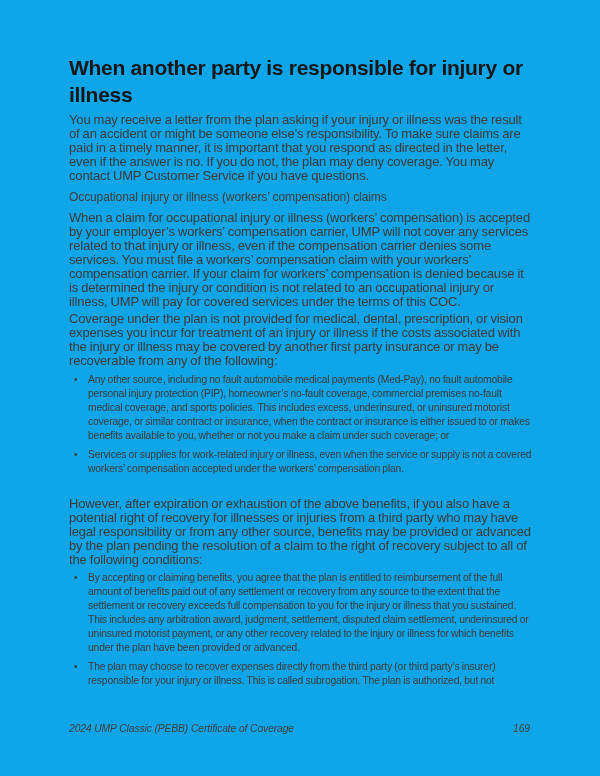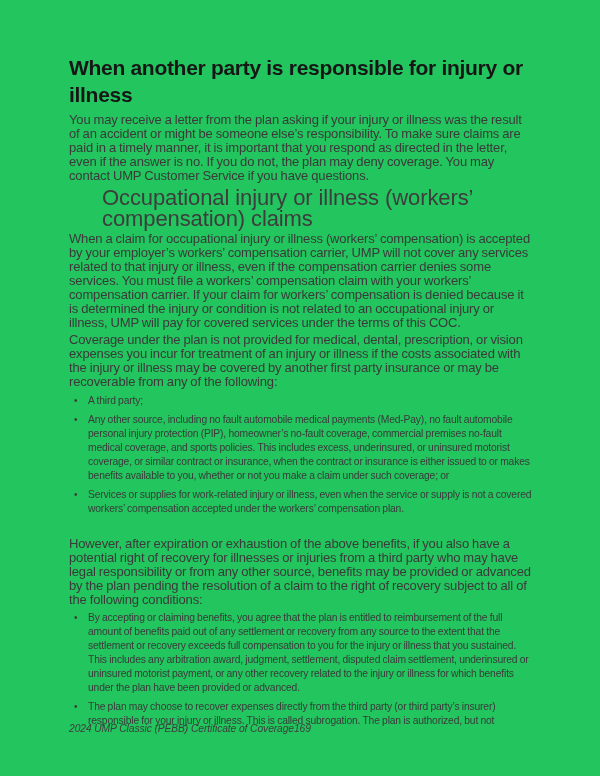--- a/index.html
+++ b/index.html
@@ -1,46 +1,45 @@
 <!DOCTYPE html>
 <html><head>
 <meta charset="utf-8">
 <style>
   * { margin: 0; padding: 0; box-sizing: border-box; }
   html, body { background: #ffffff; }
   .page {
     position: relative;
     width: 600px;
     height: 776px;
-    background: #22c55e;
+    background: #0ea5e9;
     font-family: "Liberation Sans", sans-serif;
     overflow: hidden;
   }
   .content {
     position: absolute;
     left: 69px;
     top: 54px;
     width: 466px;
   }
   h1.doc-title {
     font-size: 21px;
     line-height: 27px;
     font-weight: 700;
     color: #161616;
     letter-spacing: -0.3px;
     white-space: pre-line;
   }
   h2.section-heading {
-    font-size: 22px;
+    font-size: 12px;
     line-height: 21px;
     font-weight: 400;
     color: #3d3d3d;
     letter-spacing: -0.1px;
     margin-top: 4px;
-    margin-left: 33px;
   }
   p.body {
     font-size: 13px;
     line-height: 14px;
     color: #3a3a3a;
     letter-spacing: -0.15px;
     word-spacing: -0.4px;
     margin-top: 3px;
   }
   p.intro { margin-top: 5px; }
@@ -82,21 +81,21 @@
   .alert .alert-label {
     font-weight: 700;
     color: #1f1f1f;
   }
   .footer {
     position: absolute;
     left: 69px;
     right: 70px;
     top: 723px;
     display: flex;
-    justify-content: flex-start;
+    justify-content: space-between;
     font-size: 10.3px;
     font-style: italic;
     color: #3d3d3d;
     letter-spacing: -0.1px;
   }
 </style>
 </head>
 <body>
 
 <div class="page">
@@ -106,21 +105,20 @@
 illness</h1>
 
     <p class="body intro">You may receive a letter from the plan asking if your injury or illness was the result of an accident or might be someone else’s responsibility. To make sure claims are paid in a timely manner, it is important that you respond as directed in the letter, even if the answer is no. If you do not, the plan may deny coverage. You may contact UMP Customer Service if you have questions.</p>
 
     <h2 class="section-heading">Occupational injury or illness (workers’ compensation) claims</h2>
     <p class="body">When a claim for occupational injury or illness (workers’ compensation) is accepted by your employer’s workers’ compensation carrier, UMP will not cover any services related to that injury or illness, even if the compensation carrier denies some services. You must file a workers’ compensation claim with your workers’ compensation carrier. If your claim for workers’ compensation is denied because it is determined the injury or condition is not related to an occupational injury or illness, UMP will pay for covered services under the terms of this COC.</p>
 
     <p class="body">Coverage under the plan is not provided for medical, dental, prescription, or vision expenses you incur for treatment of an injury or illness if the costs associated with the injury or illness may be covered by another first party insurance or may be recoverable from any of the following:</p>
 
     <ul class="bullets">
-      <li>A third party;</li>
       <li>Any other source, including no fault automobile medical payments (Med-Pay), no fault automobile personal injury protection (PIP), homeowner’s no-fault coverage, commercial premises no-fault medical coverage, and sports policies. This includes excess, underinsured, or uninsured motorist coverage, or similar contract or insurance, when the contract or insurance is either issued to or makes benefits available to you, whether or not you make a claim under such coverage; or</li>
       <li>Services or supplies for work-related injury or illness, even when the service or supply is not a covered workers’ compensation accepted under the workers’ compensation plan.</li>
     </ul>
 
 
     <p class="body para-however">However, after expiration or exhaustion of the above benefits, if you also have a potential right of recovery for illnesses or injuries from a third party who may have legal responsibility or from any other source, benefits may be provided or advanced by the plan pending the resolution of a claim to the right of recovery subject to all of the following conditions:</p>
 
     <ul class="bullets bullets2">
       <li>By accepting or claiming benefits, you agree that the plan is entitled to reimbursement of the full amount of benefits paid out of any settlement or recovery from any source to the extent that the settlement or recovery exceeds full compensation to you for the injury or illness that you sustained. This includes any arbitration award, judgment, settlement, disputed claim settlement, underinsured or uninsured motorist payment, or any other recovery related to the injury or illness for which benefits under the plan have been provided or advanced.</li>
       <li>The plan may choose to recover expenses directly from the third party (or third party’s insurer) responsible for your injury or illness. This is called subrogation.  The plan is authorized, but not</li>

